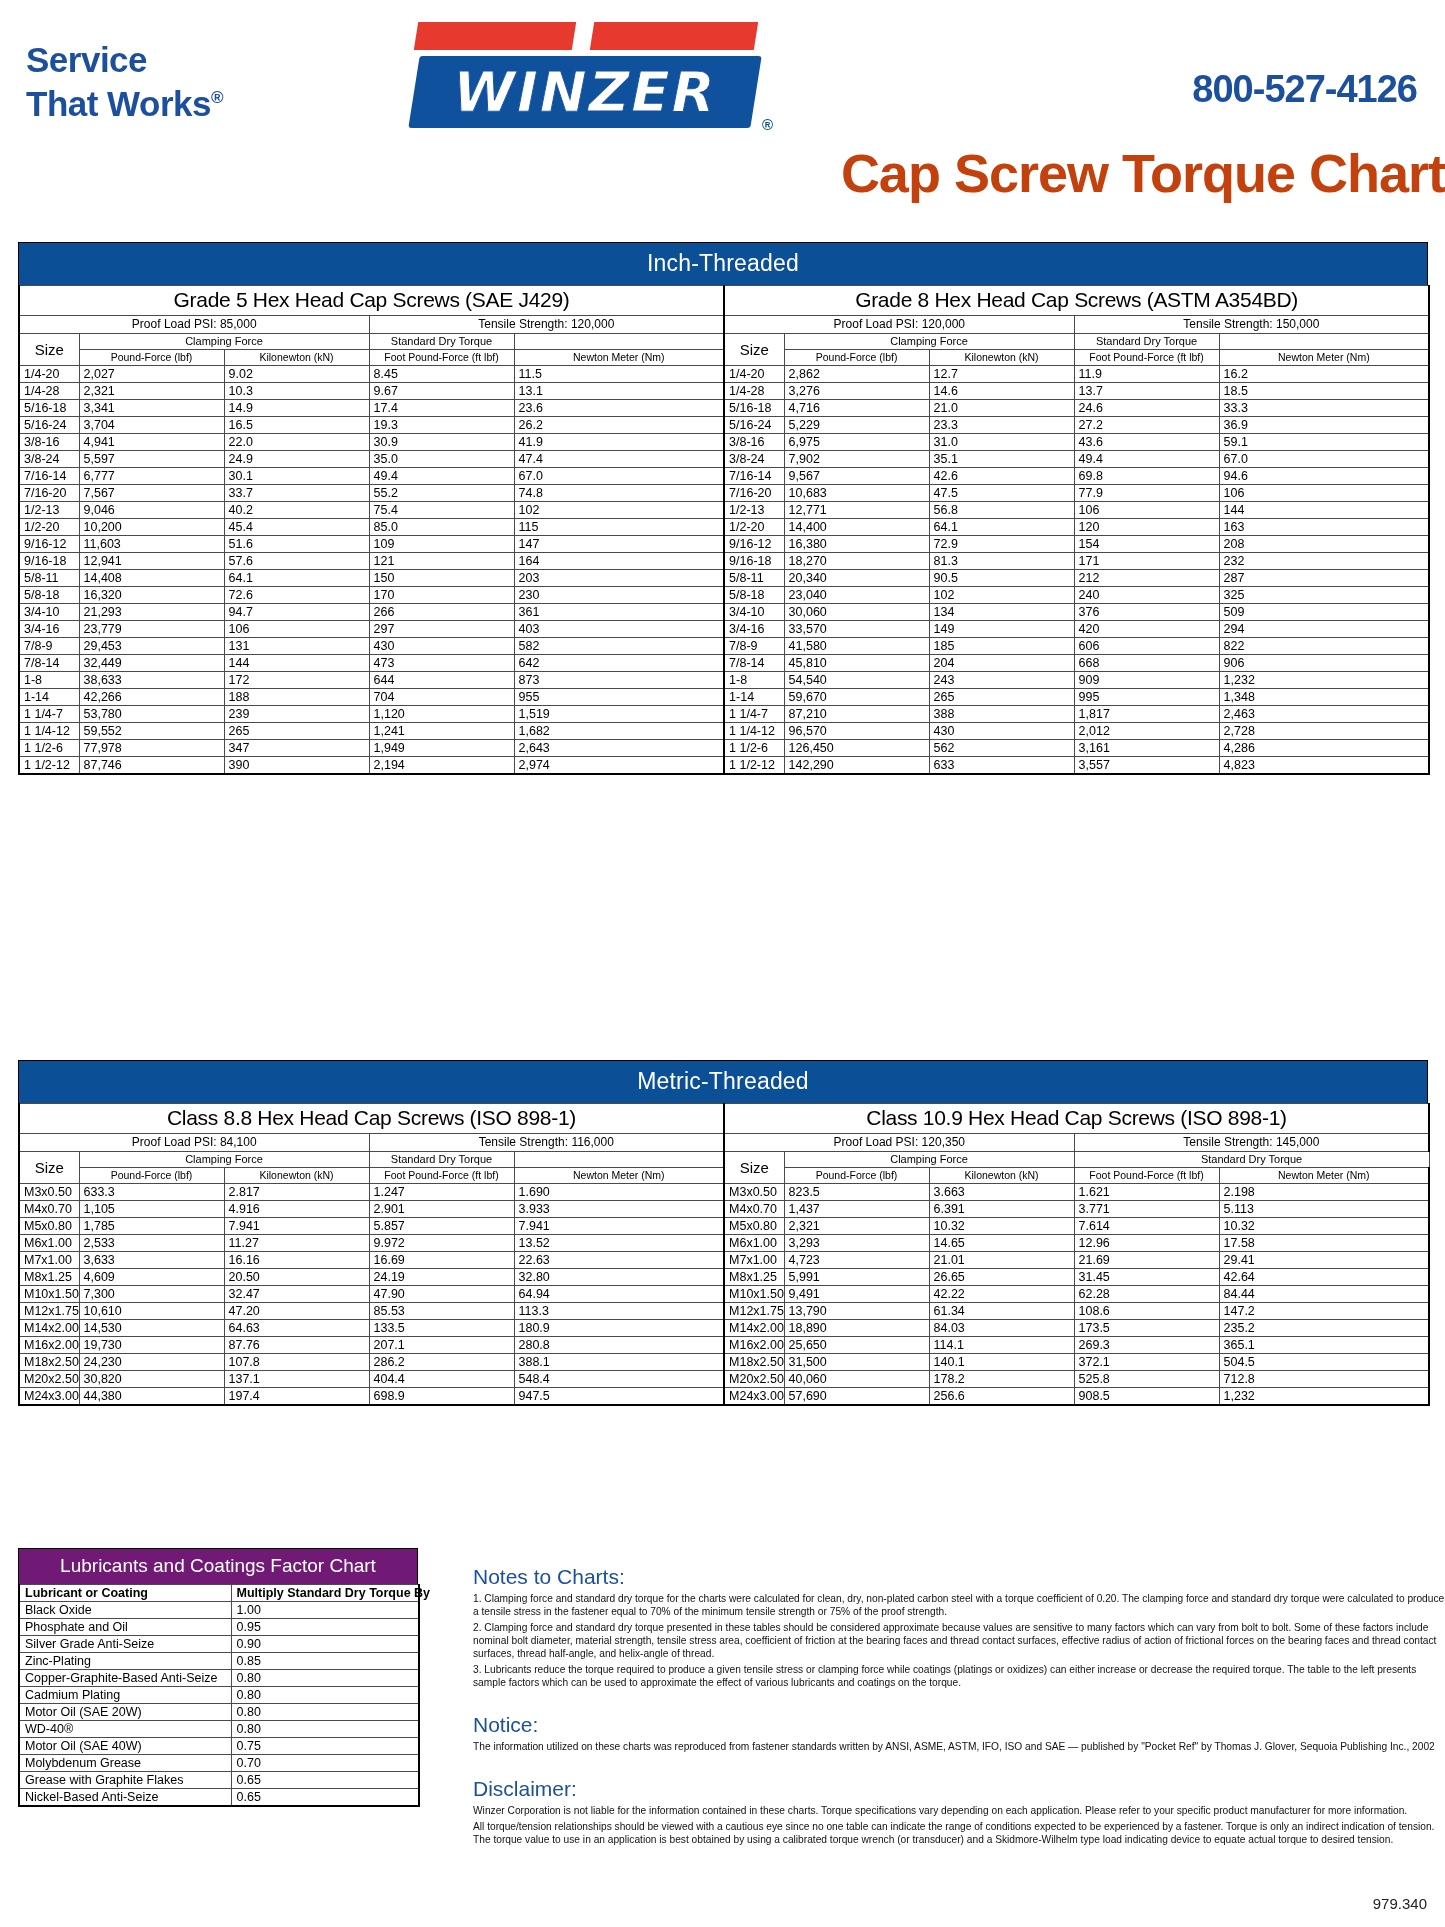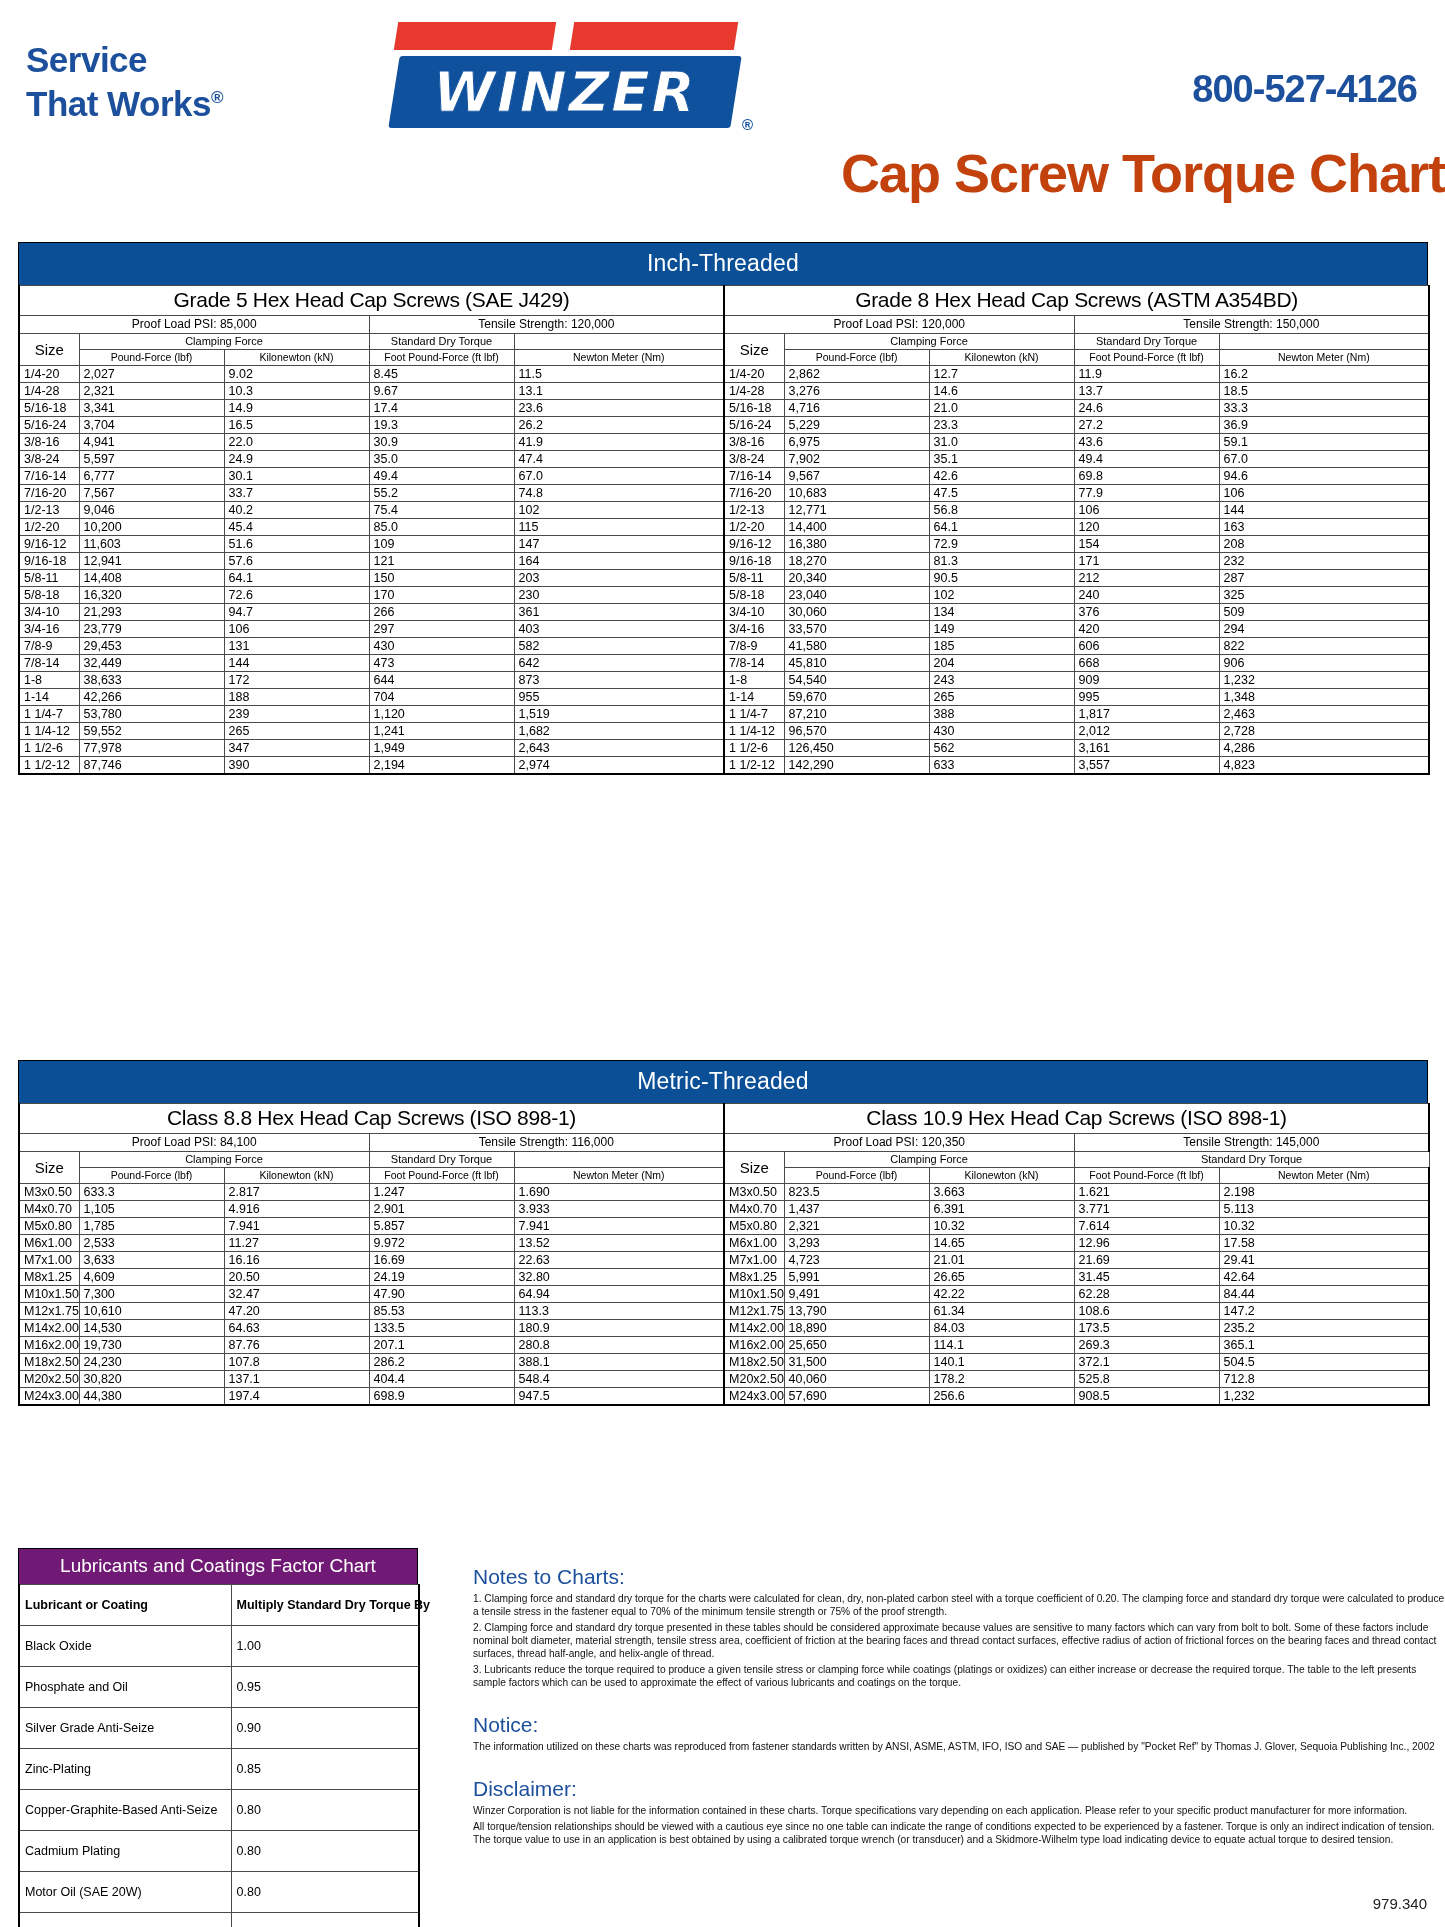--- a/index.html
+++ b/index.html
@@ -36,21 +36,21 @@
     position: absolute;
     right: 28px; top: 68px;
     color: #1c4f9c;
     font-weight: bold;
     font-size: 38px;
     letter-spacing: -1px;
   }
   
   .logo {
     position: absolute;
-    left: 394px; top: 22px;
+    left: 414px; top: 22px;
     width: 360px; height: 118px;
   }
   .logo-redbar {
     position: absolute; left: 2px; top: 0px;
     width: 340px; height: 28px;
     background: #e8392f;
     transform: skewX(-9deg);
   }
   .logo-redbar-notch {
     position: absolute; left: 160px; top: 0px;
@@ -163,21 +163,21 @@
   .lub-band {
     background: #701a75; color: #fff; text-align: center;
     font-size: 19px; padding: 6px 0 7px 0;
     border: 1px solid #000; border-bottom: none;
   }
   table.lub {
     border-collapse: collapse; width: 400px; table-layout: fixed;
     font-size: 12.5px;
   }
   table.lub td, table.lub th {
-    border: 1px solid #4a4a4a; padding: 13px 5px;
+    border: 1px solid #4a4a4a; padding: 1px 5px;
     font-weight: normal; text-align: left; white-space: nowrap;
   }
   table.lub th { font-weight: bold; font-size: 12.5px; }
 
   .notes { position: absolute; left: 455px; top: 0; width: 978px; margin-top: 17px; }
   .notes h3 {
     margin: 0 0 3px 0;
     color: #1c4f9c;
     font-size: 21px;
     font-weight: normal;

